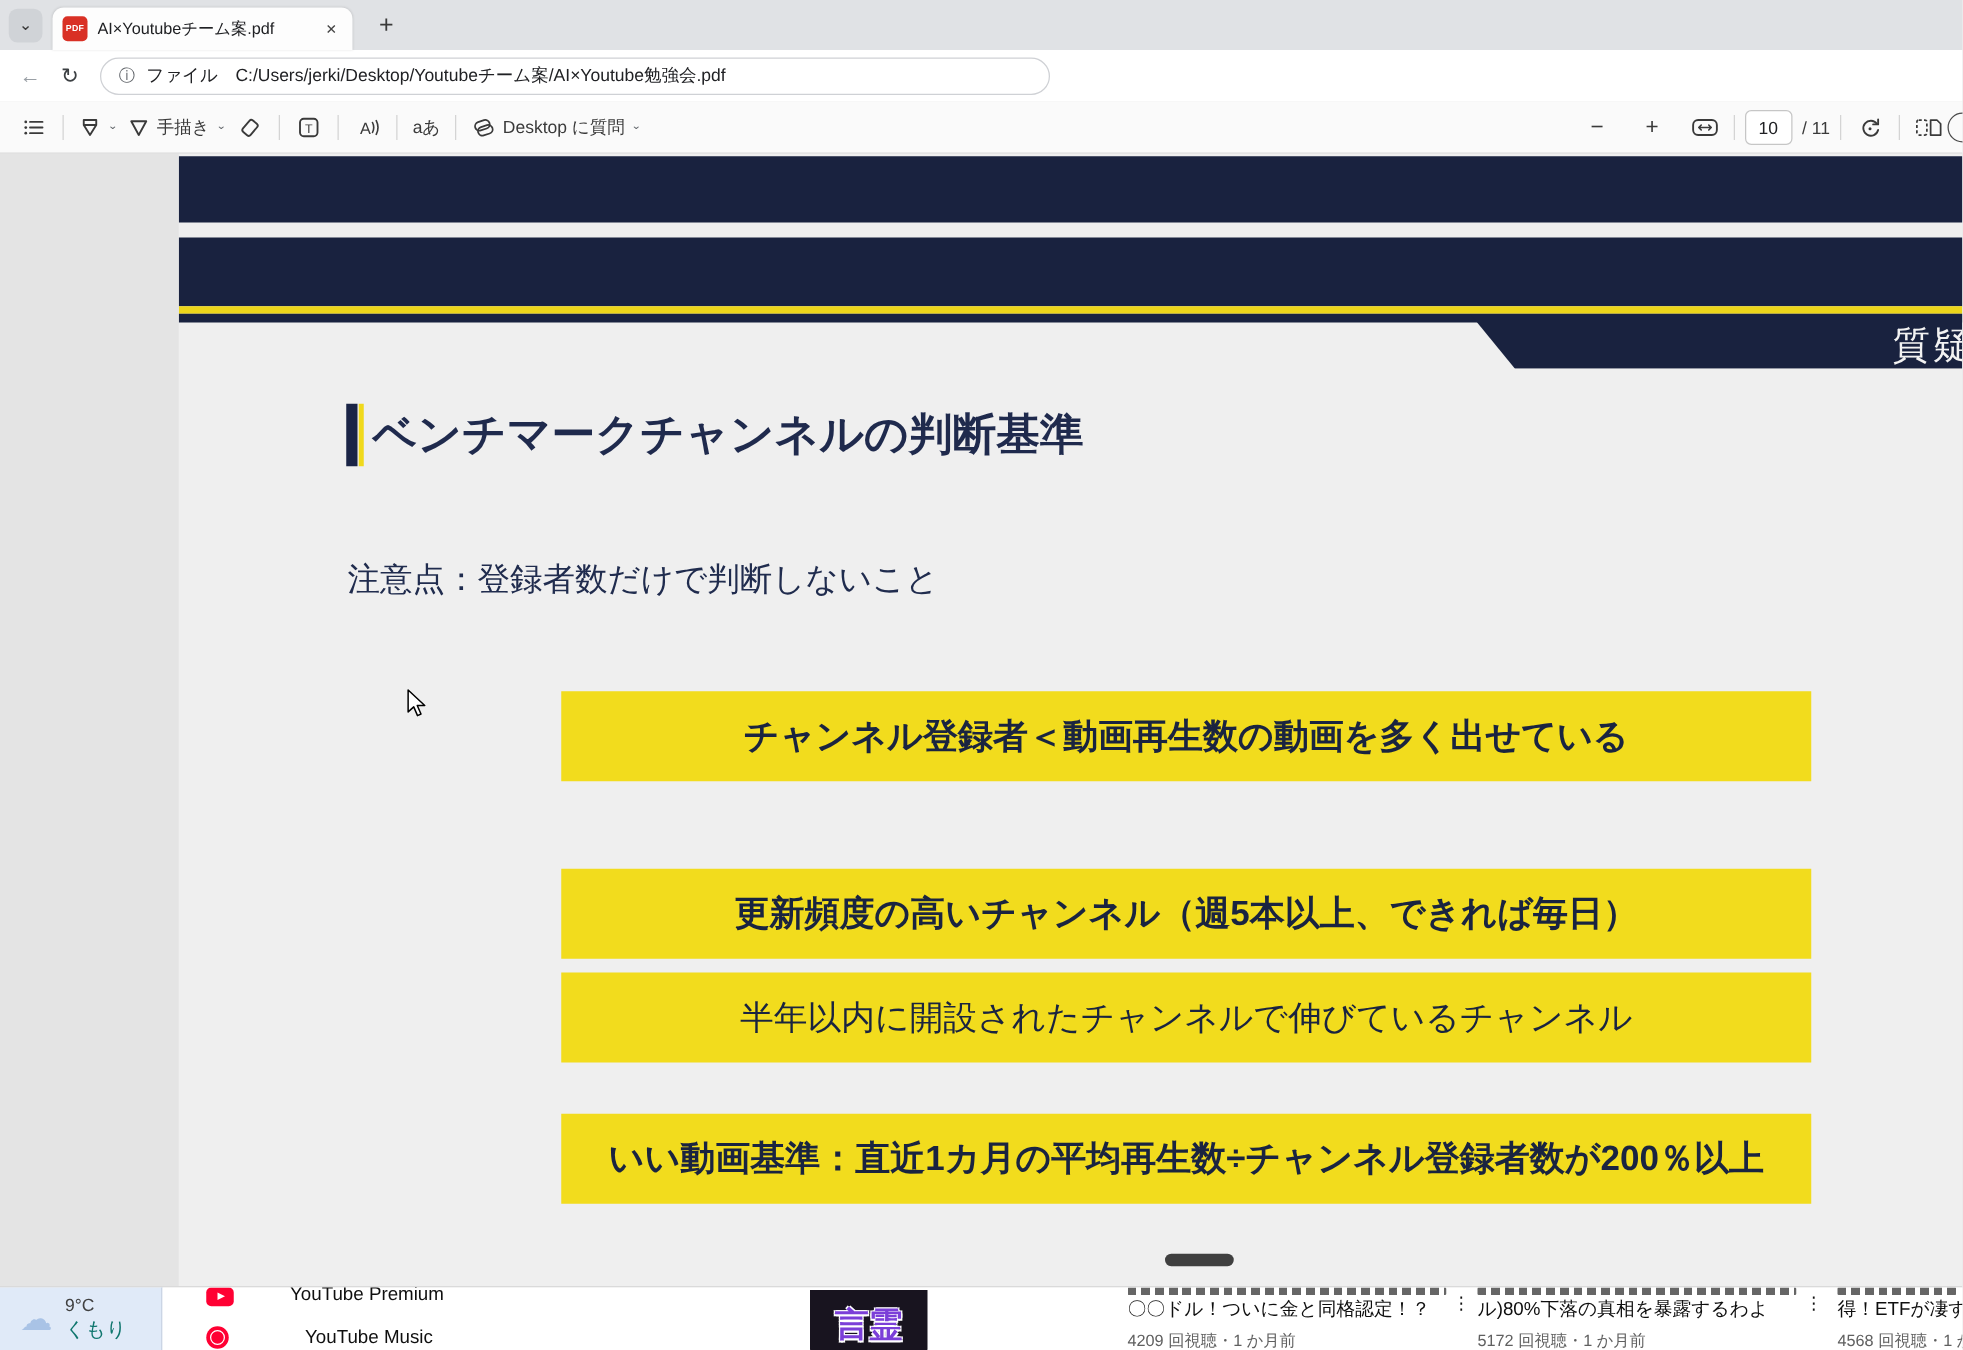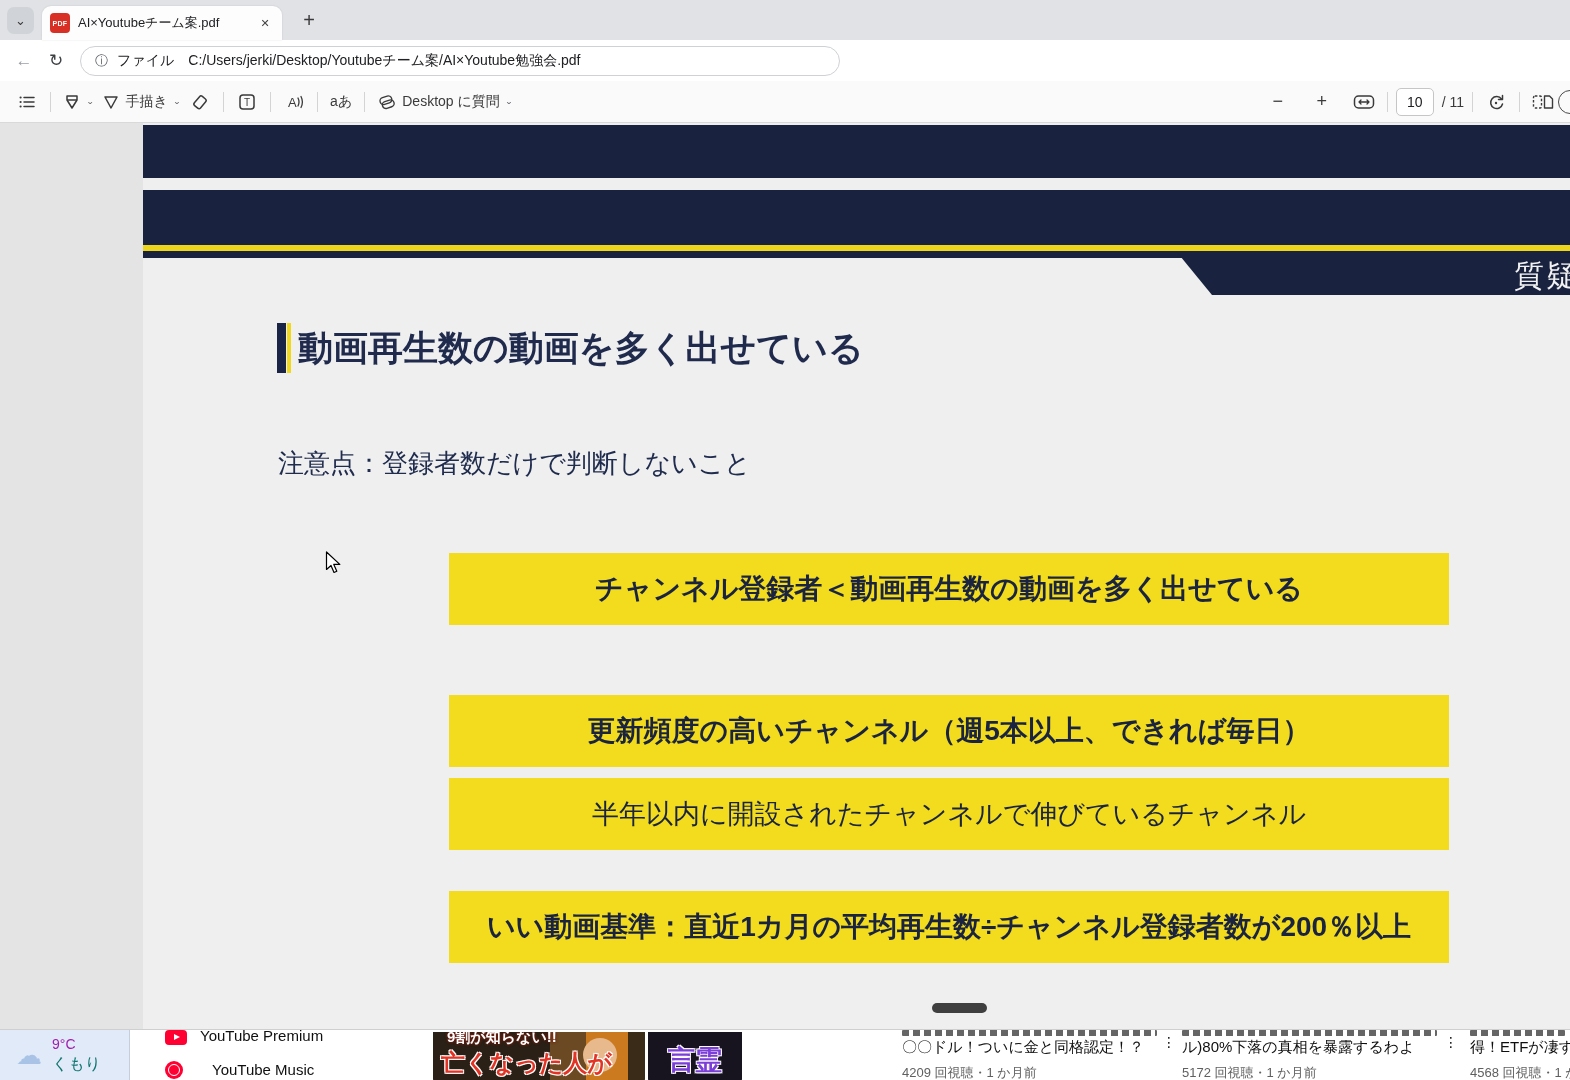--- a/index.html
+++ b/index.html
@@ -73,30 +73,30 @@
   .pill { position:absolute; left:789px; top:880px; width:55px; height:10px; border-radius:5px; background:#3f3f3f; }
 
   .cursor { position:absolute; left:182px; top:428px; pointer-events:none; }
 
   
   .bottom { position:absolute; left:0; bottom:0; width:1570px; height:51px; display:flex; background:#fff;
     border-top:1px solid #cfcfcf; }
   .widget { width:130px; height:100%; background:#e0eaf8; border-right:1px solid #c4cede;
     display:flex; align-items:center; padding-left:16px; gap:10px; }
   .cloud { font-size:26px; color:#a9c3e6; line-height:1; }
-  .w-temp { font-size:14px; color:#a21caf; }
+  .w-temp { font-size:14px; color:#404040; }
   .w-cond { font-size:16px; color:#0f766e; margin-top:2px; }
   .yt { position:relative; flex:1; height:100%; overflow:hidden; background:#fff; }
   .yt-icon-premium { position:absolute; left:35px; top:0; width:22px; height:15px; background:#f03; border-radius:4px; }
   .yt-icon-premium:before { content:""; position:absolute; left:9px; top:4px; border-left:6px solid #fff;
     border-top:3.5px solid transparent; border-bottom:3.5px solid transparent; }
   .yt-icon-music { position:absolute; left:35px; top:31px; width:18px; height:18px; background:#f03; border-radius:50%; }
   .yt-icon-music:before { content:""; position:absolute; left:3px; top:3px; width:10px; height:10px;
     border:1.5px solid #fff; border-radius:50%; }
-  .yt-label { position:absolute; font-size:15px; color:#0f0f0f; white-space:nowrap; }
+  .yt-label { position:absolute; font-size:15px; color:#0f0f0f; white-space:nowrap;margin-left:32px; }
   .lab1 { left:70px; top:-3px; } .lab2 { left:82px; top:31px; }
   .thumb { position:absolute; top:2px; height:49px; overflow:hidden; border-radius:0 0 2px 2px; }
   .thumb1 { left:303px; width:212px; background:linear-gradient(90deg,#2a2015 0 55%,#6b4a23 55% 72%,#cb7a1f 72% 92%,#3a2a18 92%); }
   .t1-top { position:absolute; left:14px; top:-4px; font-size:15px; font-weight:700; color:#fff;
     text-shadow:0 0 3px #7a1c10,0 0 3px #7a1c10; white-space:nowrap; }
   .t1-main { position:absolute; left:8px; top:15px; font-size:24px; font-weight:800; color:#e23324;
     text-shadow:-1px -1px 0 #fff,1px -1px 0 #fff,-1px 1px 0 #fff,1px 1px 0 #fff; white-space:nowrap; }
   .t1-face { position:absolute; right:28px; top:6px; width:34px; height:34px; border-radius:50%; background:#e7b98c; }
   .thumb2 { left:518px; width:94px; background:#18141f; }
   .t2-main { position:absolute; left:20px; top:10px; font-size:27px; font-weight:800; color:#7b3fd8;
@@ -232,21 +232,21 @@
     <div class="band2 navy"></div>
     <div class="stripe"></div>
     <div class="understripe navy"></div>
     <div class="banner">
       <span class="banner-label">質疑</span>
     </div>
 
     <div class="title-row">
       <div class="marker-navy"></div>
       <div class="marker-yellow"></div>
-      <div class="slide-title">動画再生数の動画を多く出せている</div>
+      <div class="slide-title">ベンチマークチャンネルの判断基準</div>
     </div>
 
     <div class="notes">
       <div>注意点：登録者数だけで判断しないこと</div>
     </div>
 
     <div class="ybox b0">チャンネル登録者＜動画再生数の動画を多く出せている</div>
     <div class="ybox b1">更新頻度の高いチャンネル（週5本以上、できれば毎日）</div>
     <div class="ybox b2 regular">半年以内に開設されたチャンネルで伸びているチャンネル</div>
     <div class="ybox b3">いい動画基準：直近1カ月の平均再生数÷チャンネル登録者数が200％以上</div>
@@ -267,25 +267,20 @@
       <div class="w-cond">くもり</div>
     </div>
   </div>
 
   <div class="yt">
     <div class="yt-icon-premium"></div>
     <div class="yt-label lab1">YouTube Premium</div>
     <div class="yt-icon-music"></div>
     <div class="yt-label lab2">YouTube Music</div>
 
-    <div class="thumb thumb1">
-      <div class="t1-face"></div>
-      <div class="t1-top">9割が知らない!!</div>
-      <div class="t1-main">亡くなった人が</div>
-    </div>
     <div class="thumb thumb2">
       <div class="t2-main">言霊</div>
     </div>
 
     <div class="clip-line" style="left:772px; top:0; width:255px;"></div>
     <div class="vid-title" style="left:772px; top:8px;">〇〇ドル！ついに金と同格認定！？</div>
     <div class="vid-meta" style="left:772px; top:34px;">4209 回視聴・1 か月前</div>
     <div class="dots" style="left:1032px;">⋮</div>
 
     <div class="clip-line" style="left:1052px; top:0; width:255px;"></div>

